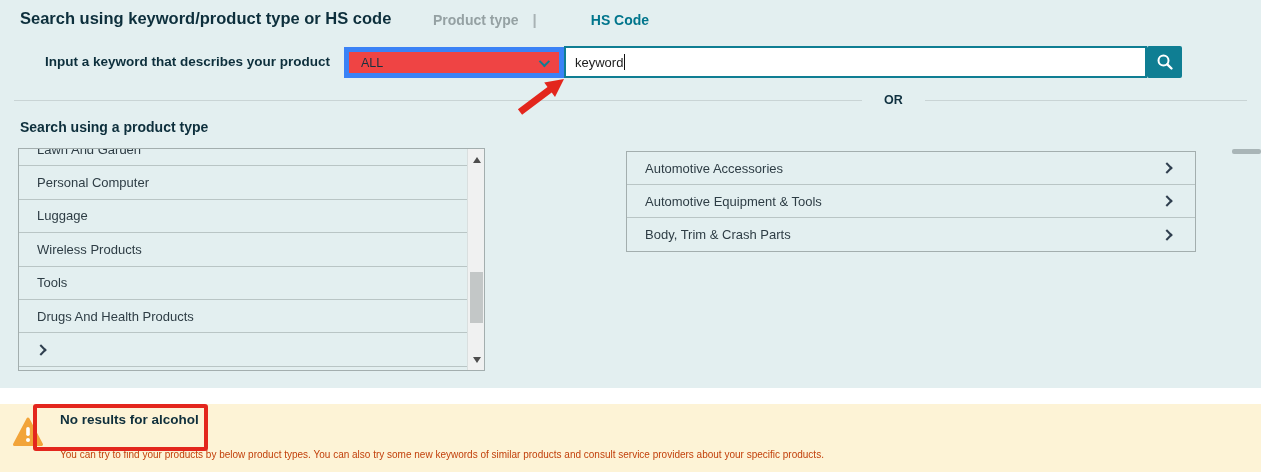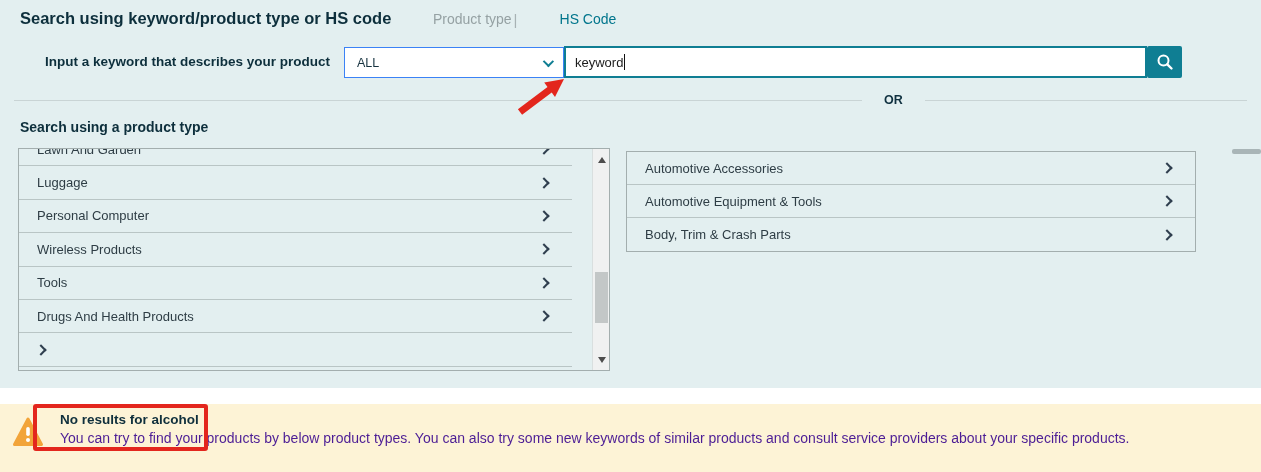--- a/index.html
+++ b/index.html
@@ -2,49 +2,49 @@
 <html><head>
 <meta charset="utf-8">
 <style>
   * { margin: 0; padding: 0; box-sizing: border-box; }
   html, body { width: 1261px; height: 472px; }
   body { font-family: "Liberation Sans", sans-serif; overflow: hidden; }
   .page { position: relative; width: 1261px; height: 472px; background: #e3eff0; }
 
   
   .title { position: absolute; left: 20px; top: 9px; font-size: 16.5px; font-weight: bold; color: #0d2f3c; }
-  .tabs { position: absolute; left: 433px; top: 11px; font-size: 14px; display: flex; gap: 2px; }
+  .tabs { position: absolute; left: 433px; top: 11px; font-size: 14px; display: flex; align-items: center; gap: 14px; font-weight: bold; }
   .tab-inactive { color: #95a1a3; cursor: pointer; }
   .tab-sep { color: #a8b2b4; font-size: 15px; }
   .tab-active { color: #00758c; cursor: pointer; margin-left: 40px; }
 
   
   .kw-label { position: absolute; left: 20px; top: 54px; font-size: 13.5px; font-weight: bold; color: #0d2f3c; margin-left: 25px; }
-  .select { position: absolute; left: 344px; top: 47px; width: 220px; height: 31px; background: #ffffff;
-            border: 1px solid #3b82f6; display: flex; align-items: center; padding: 0 12px; cursor: pointer; }
+  .select { position: absolute; left: 344px; top: 47px; width: 220px; height: 31px; background: #ef4444;
+            border: 5px solid #3b82f6; display: flex; align-items: center; padding: 0 12px; cursor: pointer; }
   .select .sel-val { font-size: 12.5px; color: #16323f; flex: 1; }
   .chev-down { width: 8px; height: 8px; border-right: 2px solid #0f7e93; border-bottom: 2px solid #0f7e93;
                transform: rotate(45deg) translateY(-2px); }
   .kw-input { position: absolute; left: 564px; top: 46px; width: 583px; height: 32px; background: #fff;
               border: 2px solid #0f7e93; display: flex; align-items: center; padding: 0 9px; cursor: text; }
   .kw-input .val { font-size: 13px; color: #1c1c1c; }
   .caret { display: inline-block; width: 1px; height: 16px; background: #111; margin-left: 1px; }
   .search-btn { position: absolute; left: 1147px; top: 46px; width: 35px; height: 32px; background: #0f7e93;
                 border: none; border-radius: 2px; cursor: pointer; display: flex; align-items: center; justify-content: center; }
 
   
   .divider-line { position: absolute; left: 14px; top: 100px; width: 1233px; height: 1px; background: #c9d4d5; }
   .or-label { position: absolute; left: 862px; top: 93px; background: #e3eff0; padding: 0 22px;
               font-size: 12.5px; font-weight: bold; color: #103140; }
 
   
   .pt-heading { position: absolute; left: 20px; top: 119px; font-size: 14px; font-weight: bold; color: #0d2f3c; }
 
   .panel { position: absolute; background: #e3eff0; border: 1px solid #a3aeae; overflow: hidden; }
-  .left-panel { left: 18px; top: 148px; width: 592px; height: 223px; }
+  .left-panel { left: 18px; top: 148px; width: 467px; height: 223px; }
   .left-rows { position: absolute; left: 0; top: -16px; width: 553px; }
   .right-panel { left: 626px; top: 151px; width: 570px; height: 101px; }
   .right-rows { position: absolute; left: 0; top: 0; width: 568px; }
   .row { height: 33.4px; border-bottom: 1px solid #b9c5c5; display: flex; align-items: center;
          padding: 0 24px 0 18px; cursor: pointer; }
   .right-rows .row { height: 33px; }
   .right-rows .row:last-child { border-bottom: none; }
   .row-label { flex: 1; font-size: 13px; color: #2e3d45; }
   .chev-right { width: 8px; height: 8px; border-top: 2px solid #2f3e4e; border-right: 2px solid #2f3e4e;
                 transform: rotate(45deg); }
@@ -68,21 +68,21 @@
   .red-arrow { position: absolute; left: 0; top: 0; pointer-events: none; }
   .red-rect { position: absolute; left: 33px; top: 404px; width: 175px; height: 47px;
               border: 4px solid #e3261d; border-radius: 3px; pointer-events: none; z-index: 5; }
 
   
   .white-strip { position: absolute; left: 0; top: 388px; width: 1261px; height: 16px; background: #ffffff; }
   .alert-bar { position: absolute; left: 0; top: 404px; width: 1261px; height: 68px; background: #fdf3d6; }
   .warn-icon { position: absolute; left: 12px; top: 416px; }
   .alert-text { position: absolute; left: 60px; top: 410px; width: 1190px; }
   .alert-title { font-size: 13.5px; font-weight: bold; color: #0f2f3c; line-height: 19px; }
-  .alert-msg { font-size: 14px; color: #4c1d95; line-height: 19px; }
+  .alert-msg { font-size: 10px; color: #c2410c; line-height: 19px; margin-top: 16px; }
 </style>
 </head>
 <body>
 
 <div class="page">
 
   <div class="title">Search using keyword/product type or HS code</div>
   <div class="tabs">
     <span class="tab-inactive">Product type</span>
     <span class="tab-sep">|</span>
@@ -113,25 +113,25 @@
 
   <div class="pt-heading">Search using a product type</div>
 
   <div class="panel left-panel">
     <div class="left-rows">
       <div class="row">
         <span class="row-label">Lawn And Garden</span>
         <span class="chev-right"></span>
       </div>
       <div class="row">
-        <span class="row-label">Luggage</span>
+        <span class="row-label">Personal Computer</span>
         <span class="chev-right"></span>
       </div>
       <div class="row">
-        <span class="row-label">Personal Computer</span>
+        <span class="row-label">Luggage</span>
         <span class="chev-right"></span>
       </div>
       <div class="row">
         <span class="row-label">Wireless Products</span>
         <span class="chev-right"></span>
       </div>
       <div class="row">
         <span class="row-label">Tools</span>
         <span class="chev-right"></span>
       </div>

